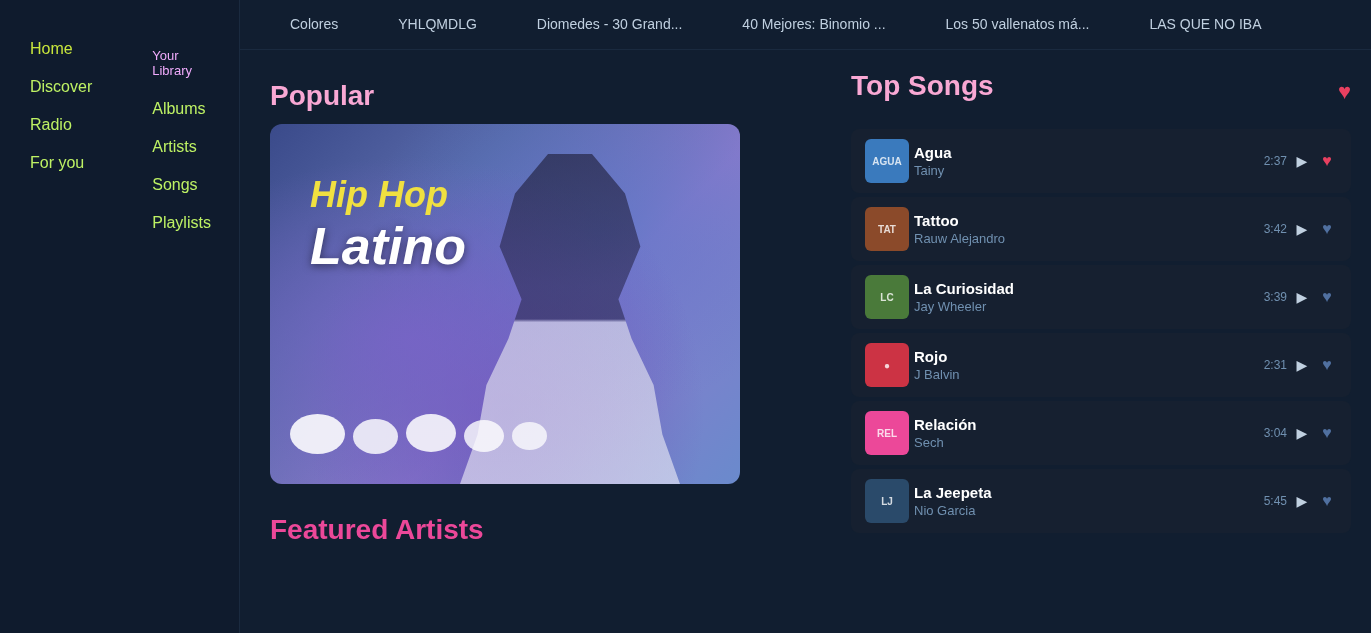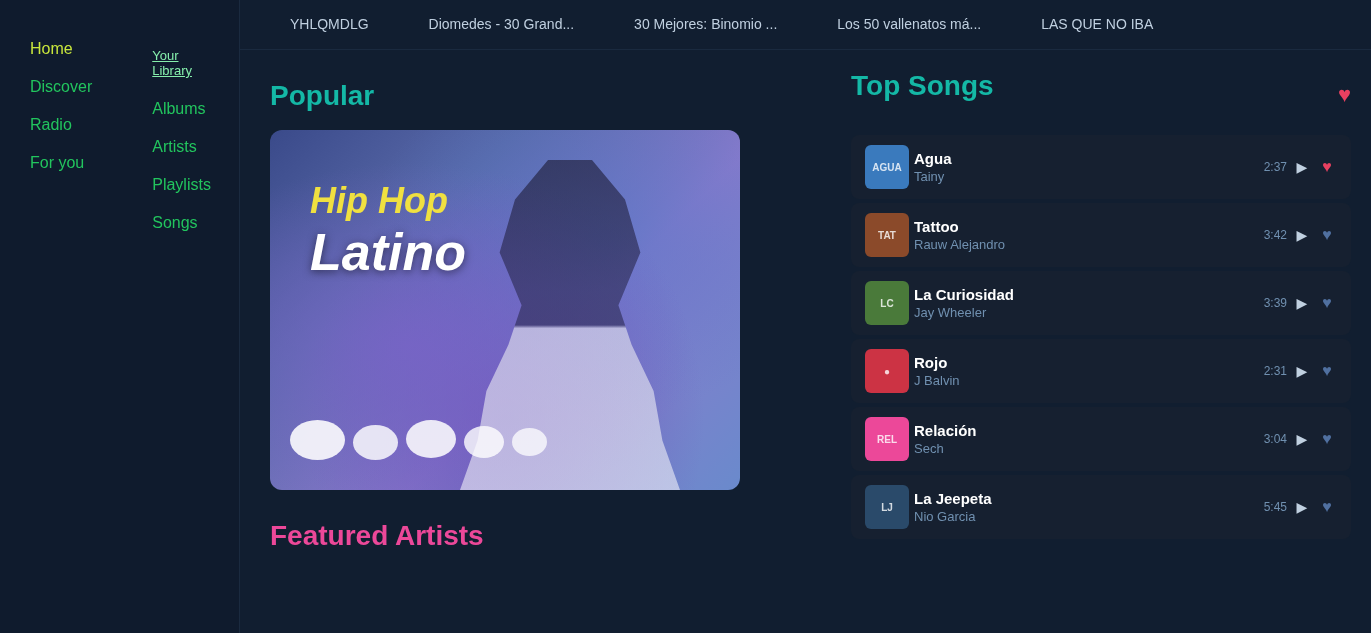--- a/index.html
+++ b/index.html
@@ -23,36 +23,35 @@
       flex-direction: row;
       border-right: 1px solid #1a2a3f;
     }
     .nav-section {
       padding: 0 0 30px 0;
     }
     .nav-item {
       padding: 10px 30px;
       font-size: 16px;
       cursor: pointer;
-      color: #22c55e;
+      color: #bef264;
     }
     .nav-item.active {
       color: #c8e63c;
     }
 
     .library-section {
       padding: 10px 0;
     }
     .library-label {
       padding: 8px 30px;
       font-size: 13px;
-      color: #86efac;
+      color: #f0abfc;
       text-transform: none;
       margin-bottom: 4px;
-      text-decoration: underline;
     }
 
     
     .main-content {
       flex: 1;
       display: flex;
       flex-direction: column;
       overflow: hidden;
       background: #111e30;
     }
@@ -87,22 +86,22 @@
 
     
     .popular-section {
       flex: 1;
       padding: 30px 30px;
       overflow-y: auto;
     }
     .section-title {
       font-size: 28px;
       font-weight: 700;
-      color: #14b8a6;
-      margin-bottom: 18px;
+      color: #f9a8d4;
+      margin-bottom: 12px;
     }
     .popular-card {
       width: 470px;
       height: 360px;
       border-radius: 12px;
       overflow: hidden;
       position: relative;
       background: linear-gradient(135deg, #3a4a8a 0%, #5a6aaa 30%, #8a7acc 60%, #6a8acc 100%);
       cursor: pointer;
     }
@@ -229,32 +228,33 @@
   <div class="nav-item active">Home</div>
       <div class="nav-item">Discover</div>
       <div class="nav-item">Radio</div>
       <div class="nav-item">For you</div>
     </div>
   <div class="library-section">
     <div class="library-label">Your Library</div>
 
   <div class="nav-item">Albums</div>
       <div class="nav-item">Artists</div>
+      <div class="nav-item">Songs</div>
       <div class="nav-item">Playlists</div>
-      <div class="nav-item">Songs</div>
     </div>
 </div>
 
 <div class="main-content">
 
   <div class="top-bar">
 
+  <div class="top-bar-item">Colores</div>
       <div class="top-bar-item">YHLQMDLG</div>
       <div class="top-bar-item">Diomedes - 30 Grand...</div>
-      <div class="top-bar-item">30 Mejores: Binomio ...</div>
+      <div class="top-bar-item">40 Mejores: Binomio ...</div>
       <div class="top-bar-item">Los 50 vallenatos má...</div>
       <div class="top-bar-item">LAS QUE NO IBA</div>
     </div>
 
   <div class="content-area">
 
     <div class="popular-section">
       <h2 class="section-title">Popular</h2>
       <div class="popular-card">
         <div class="popular-card-bg"></div>

